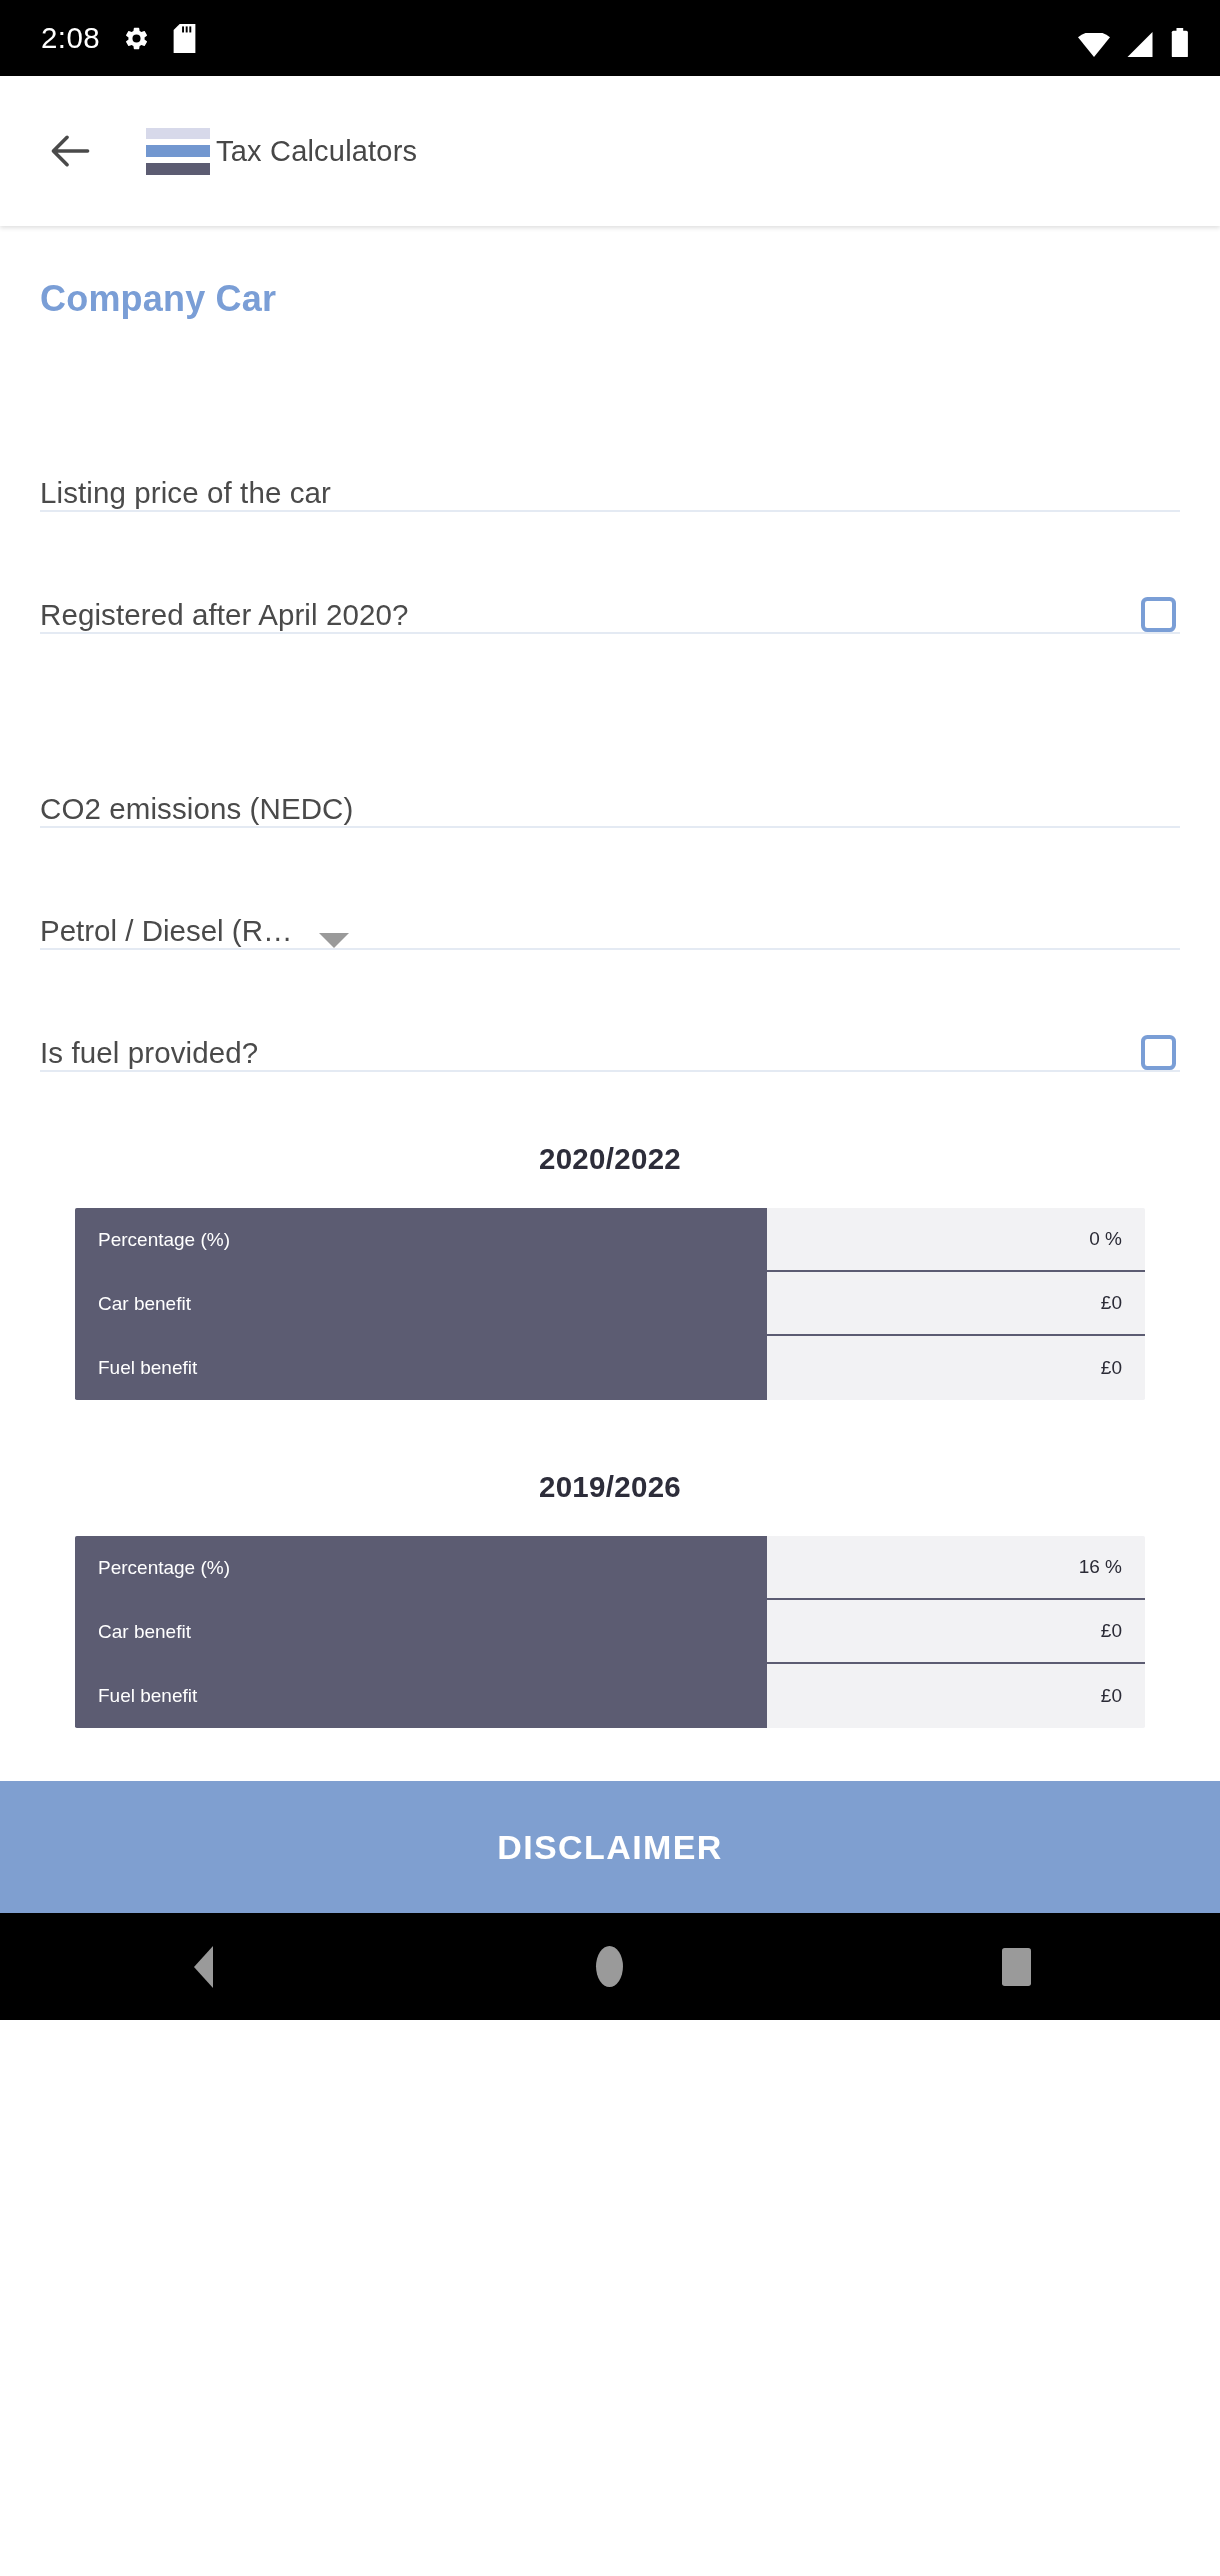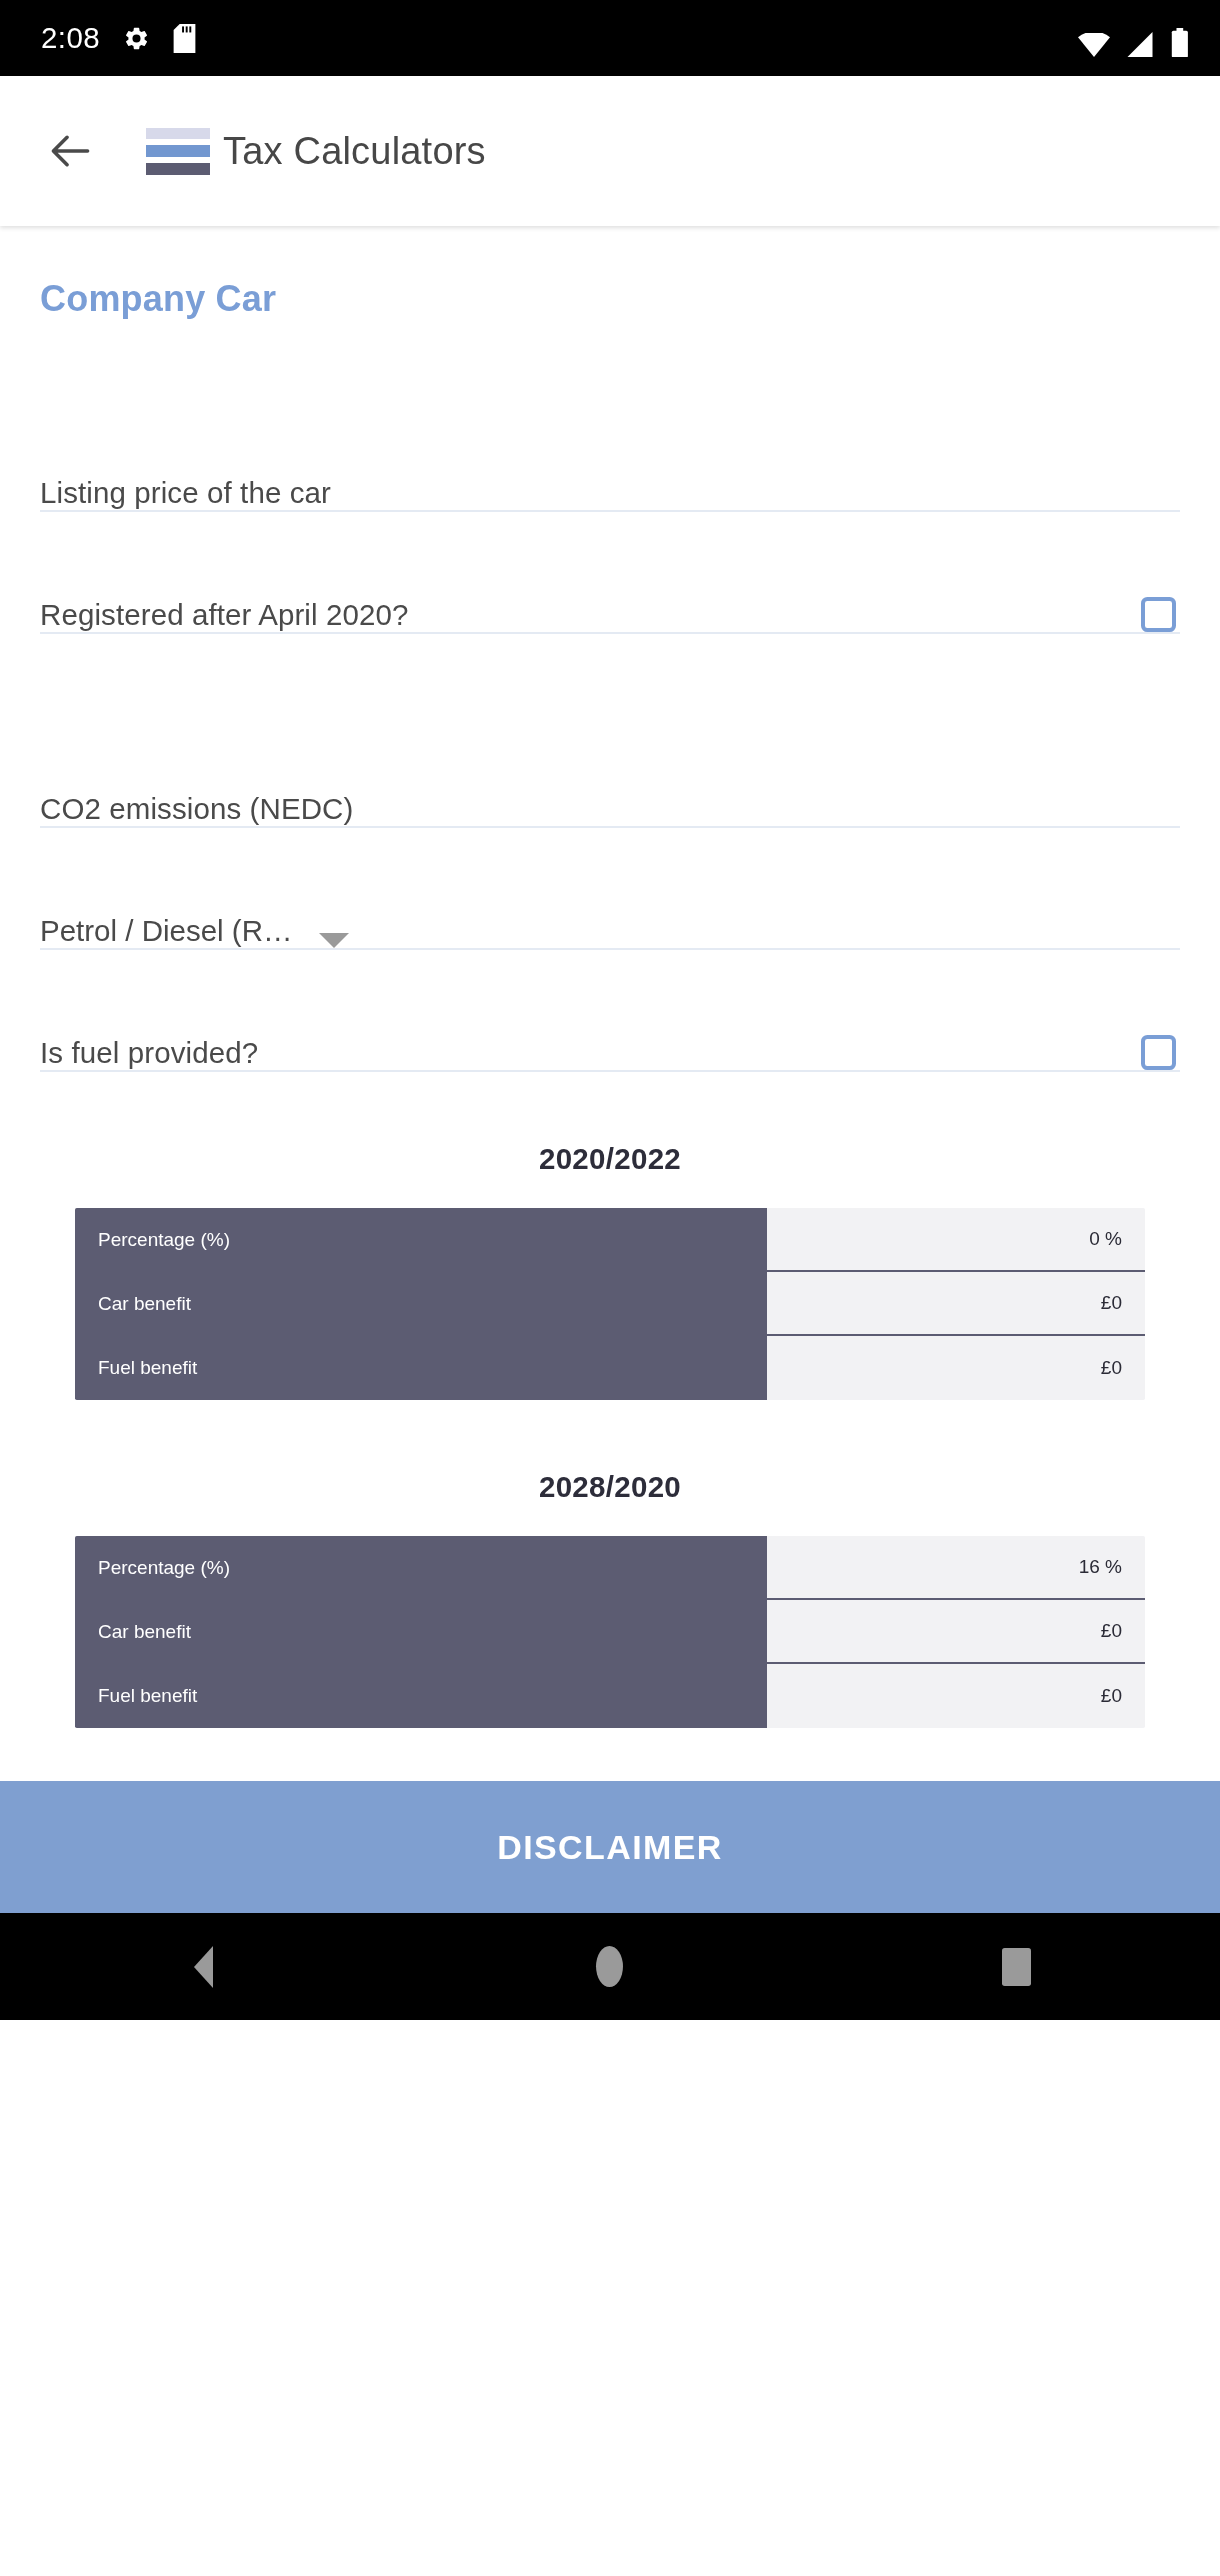--- a/index.html
+++ b/index.html
@@ -89,22 +89,22 @@
   .brand-logo i {
     display: block;
     height: 11.6px;
     width: 100%;
   }
   .bar-1 { background: #d7d9ea; }
   .bar-2 { background: #7297d0; }
   .bar-3 { background: #5c5c72; }
 
   .app-title {
-    margin-left: 13px;
-    font-size: 38px;
+    margin-left: 6px;
+    font-size: 29px;
     color: #474747;
     letter-spacing: 0.2px;
     white-space: nowrap;
   }
 
   
   .content {
     flex: 1 1 auto;
     background: #ffffff;
     padding: 0 40px;
@@ -369,21 +369,21 @@
           <div class="cell">0 %</div>
           <div class="cell">£0</div>
           <div class="cell">£0</div>
         </div>
       </div>
     </div>
 
     <div class="gap-blocks"></div>
 
     <div class="result-block">
-      <div class="result-title">2028/2020</div>
+      <div class="result-title">2019/2026</div>
       <div class="result-table">
         <div class="col-labels">
           <div class="cell">Percentage (%)</div>
           <div class="cell">Car benefit</div>
           <div class="cell">Fuel benefit</div>
         </div>
         <div class="col-values">
           <div class="cell">16 %</div>
           <div class="cell">£0</div>
           <div class="cell">£0</div>

